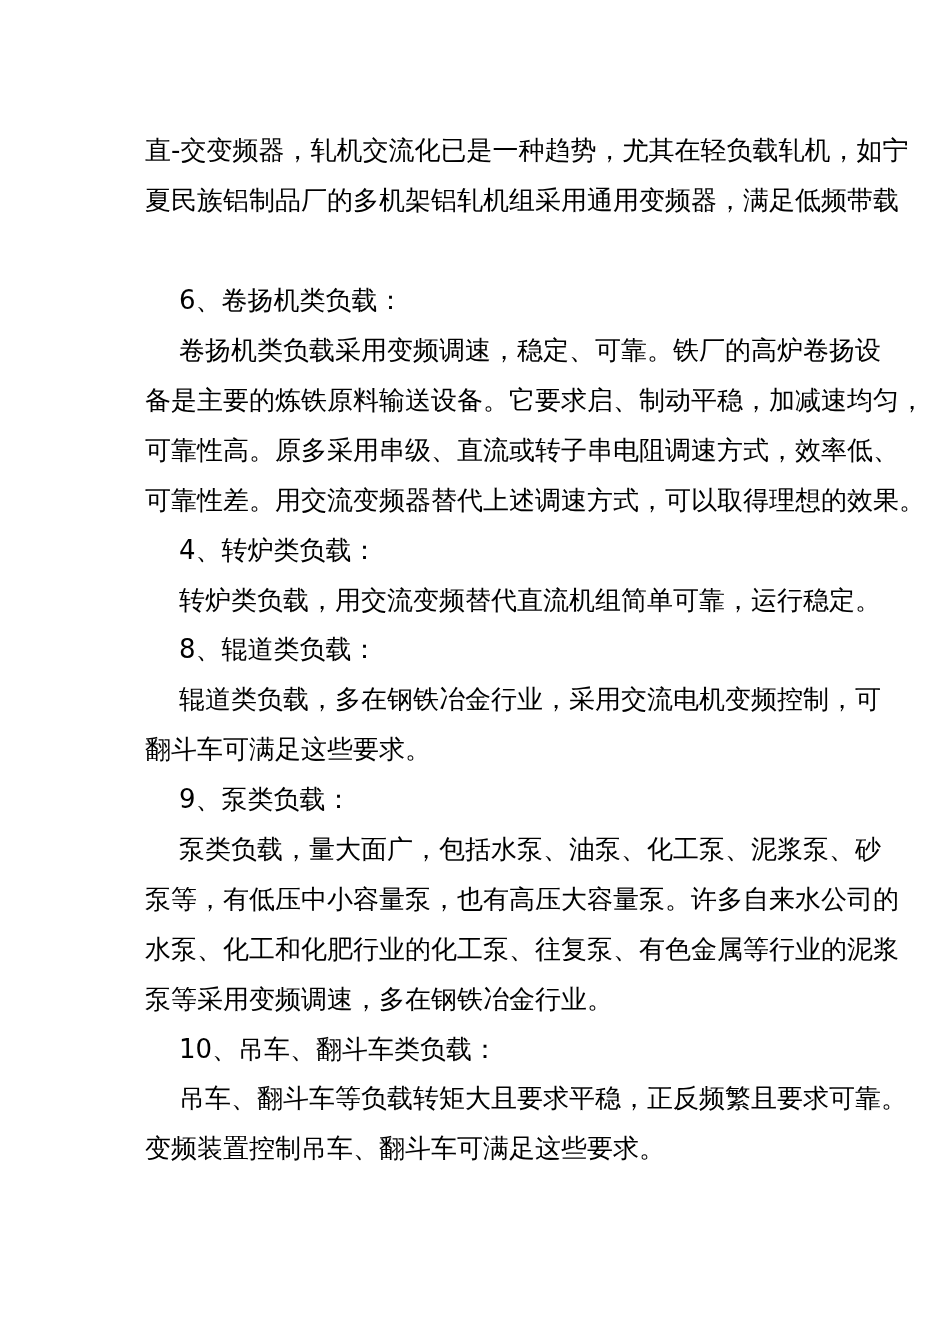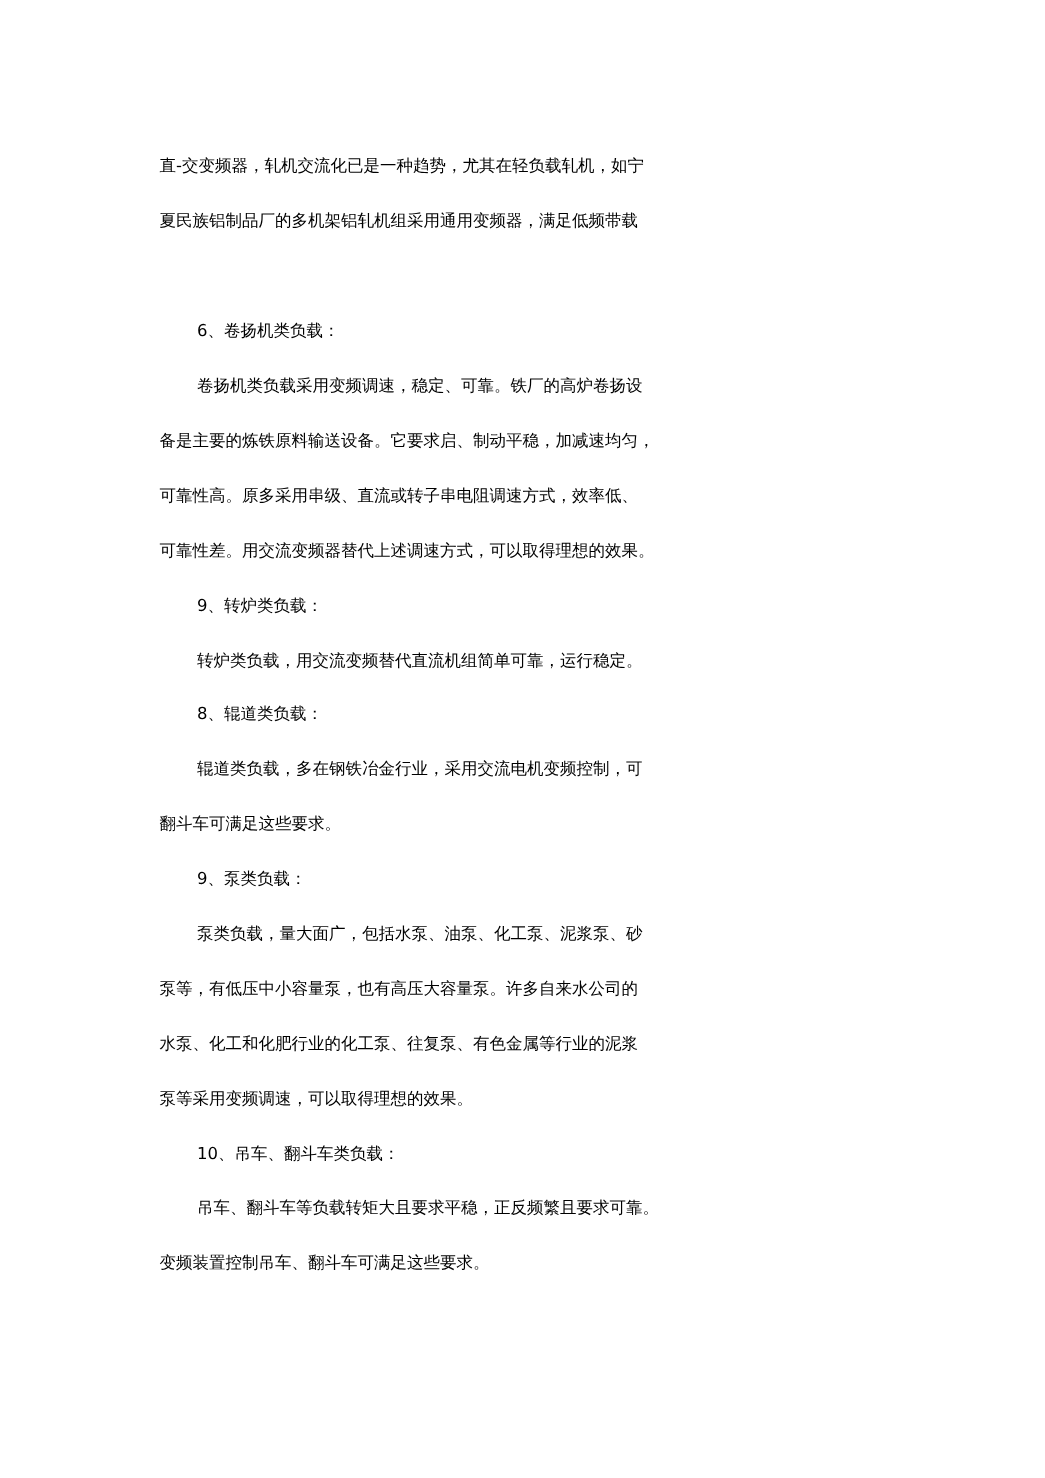--- a/index.html
+++ b/index.html
@@ -19,47 +19,47 @@
       position: absolute;
       left: 0;
       top: 0;
       width: 950px;
       height: 1344px;
       background: #ffffff;
     }
     .line {
       position: absolute;
       left: 145px;
-      font-size: 15px;
+      font-size: 26px;
       line-height: 30px;
       white-space: nowrap;
       letter-spacing: 0px;
       text-align: right;
     }
     .indent {
       left: 179px;
     }
   </style>
 </head>
 <body>
 
 <div class="page">
   <div class="line" style="top:135px">直-交变频器，轧机交流化已是一种趋势，尤其在轻负载轧机，如宁</div>
   <div class="line" style="top:185px">夏民族铝制品厂的多机架铝轧机组采用通用变频器，满足低频带载</div>
   <div class="line indent" style="top:285px">6、卷扬机类负载：</div>
   <div class="line indent" style="top:335px">卷扬机类负载采用变频调速，稳定、可靠。铁厂的高炉卷扬设</div>
   <div class="line" style="top:385px">备是主要的炼铁原料输送设备。它要求启、制动平稳，加减速均匀，</div>
   <div class="line" style="top:485px">可靠性差。用交流变频器替代上述调速方式，可以取得理想的效果。</div>
   <div class="line" style="top:435px">可靠性高。原多采用串级、直流或转子串电阻调速方式，效率低、</div>
-  <div class="line indent" style="top:535px">9、转炉类负载：</div>
+  <div class="line indent" style="top:535px">4、转炉类负载：</div>
   <div class="line indent" style="top:585px">转炉类负载，用交流变频替代直流机组简单可靠，运行稳定。</div>
   <div class="line indent" style="top:634px">8、辊道类负载：</div>
   <div class="line indent" style="top:684px">辊道类负载，多在钢铁冶金行业，采用交流电机变频控制，可</div>
   <div class="line" style="top:734px">翻斗车可满足这些要求。</div>
   <div class="line indent" style="top:784px">9、泵类负载：</div>
   <div class="line indent" style="top:834px">泵类负载，量大面广，包括水泵、油泵、化工泵、泥浆泵、砂</div>
   <div class="line" style="top:884px">泵等，有低压中小容量泵，也有高压大容量泵。许多自来水公司的</div>
   <div class="line" style="top:934px">水泵、化工和化肥行业的化工泵、往复泵、有色金属等行业的泥浆</div>
-  <div class="line" style="top:984px">泵等采用变频调速，可以取得理想的效果。</div>
+  <div class="line" style="top:984px">泵等采用变频调速，多在钢铁冶金行业。</div>
   <div class="line indent" style="top:1034px">10、吊车、翻斗车类负载：</div>
   <div class="line" style="top:1133px">变频装置控制吊车、翻斗车可满足这些要求。</div>
   <div class="line indent" style="top:1083px">吊车、翻斗车等负载转矩大且要求平稳，正反频繁且要求可靠。</div>
 </div>
 
 </body></html>

